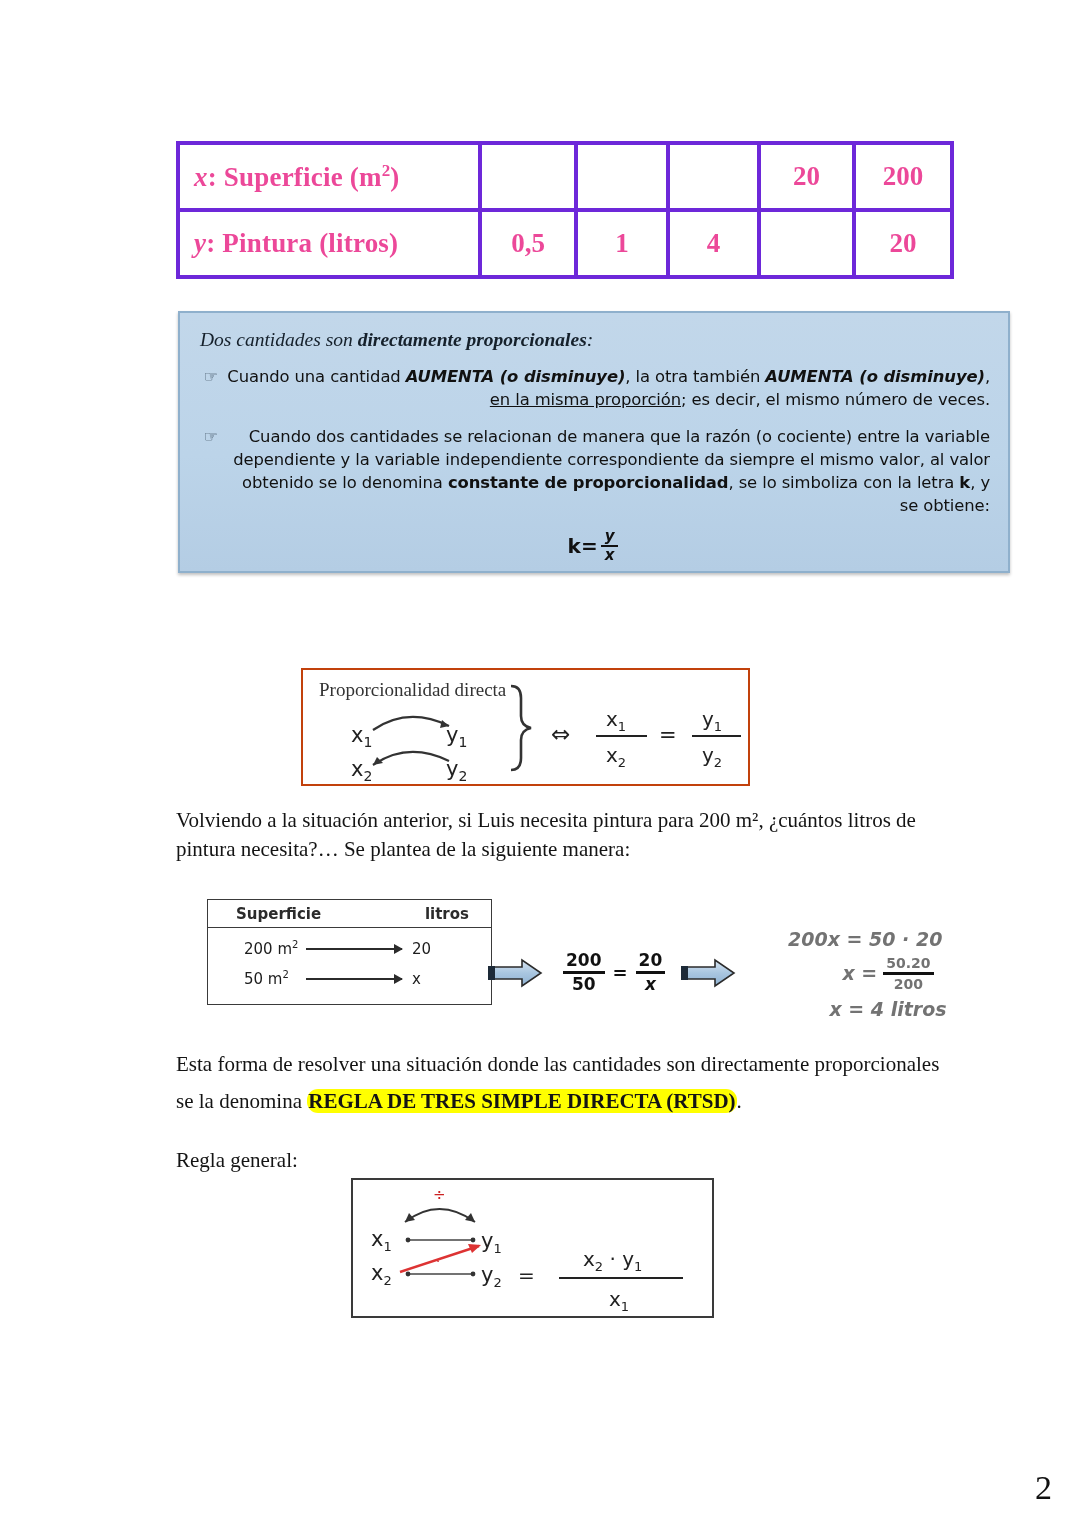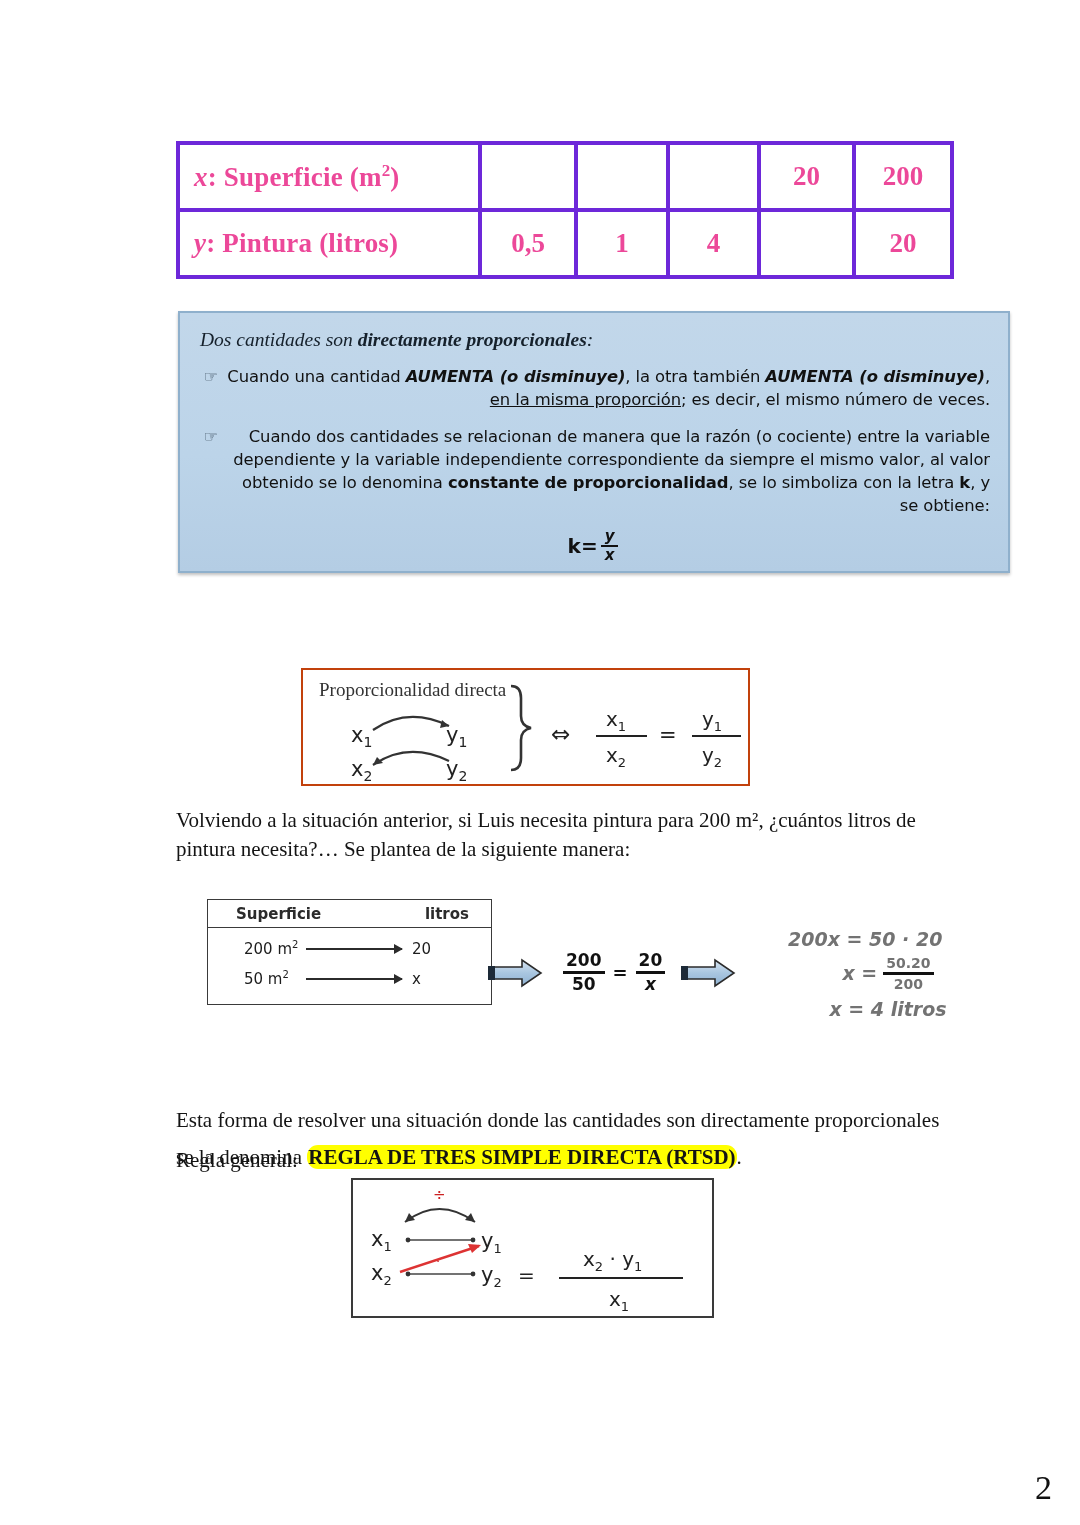--- a/index.html
+++ b/index.html
@@ -287,21 +287,21 @@
       <span>x =</span>
       <span class="frac2">
         <span class="num" style="font-size:14px;font-style:normal;">50.20</span>
         <span class="bar"></span>
         <span class="den" style="font-size:14px;font-style:normal;">200</span>
       </span>
     </div>
     <div class="l3">x = 4 litros</div>
   </div>
 
-  <div class="para" style="left:176px;top:1102px;width:834px;line-height:1.75;">
+  <div class="para" style="left:176px;top:1046px;width:834px;line-height:1.75;">
     <div>Esta forma de resolver una situación donde las cantidades son directamente proporcionales</div>
     <div><span>se la denomina </span><span class="hl">REGLA DE TRES SIMPLE DIRECTA (RTSD)</span><span>.</span></div>
   </div>
 
   <div class="para" style="left:176px;top:1146px;width:400px;">Regla general:</div>
 
   <div class="figC">
     <svg width="359" height="136" viewBox="0 0 359 136">
 
       <path d="M52,42 Q86,16 122,42" stroke="#333" stroke-width="2" fill="none"></path>

